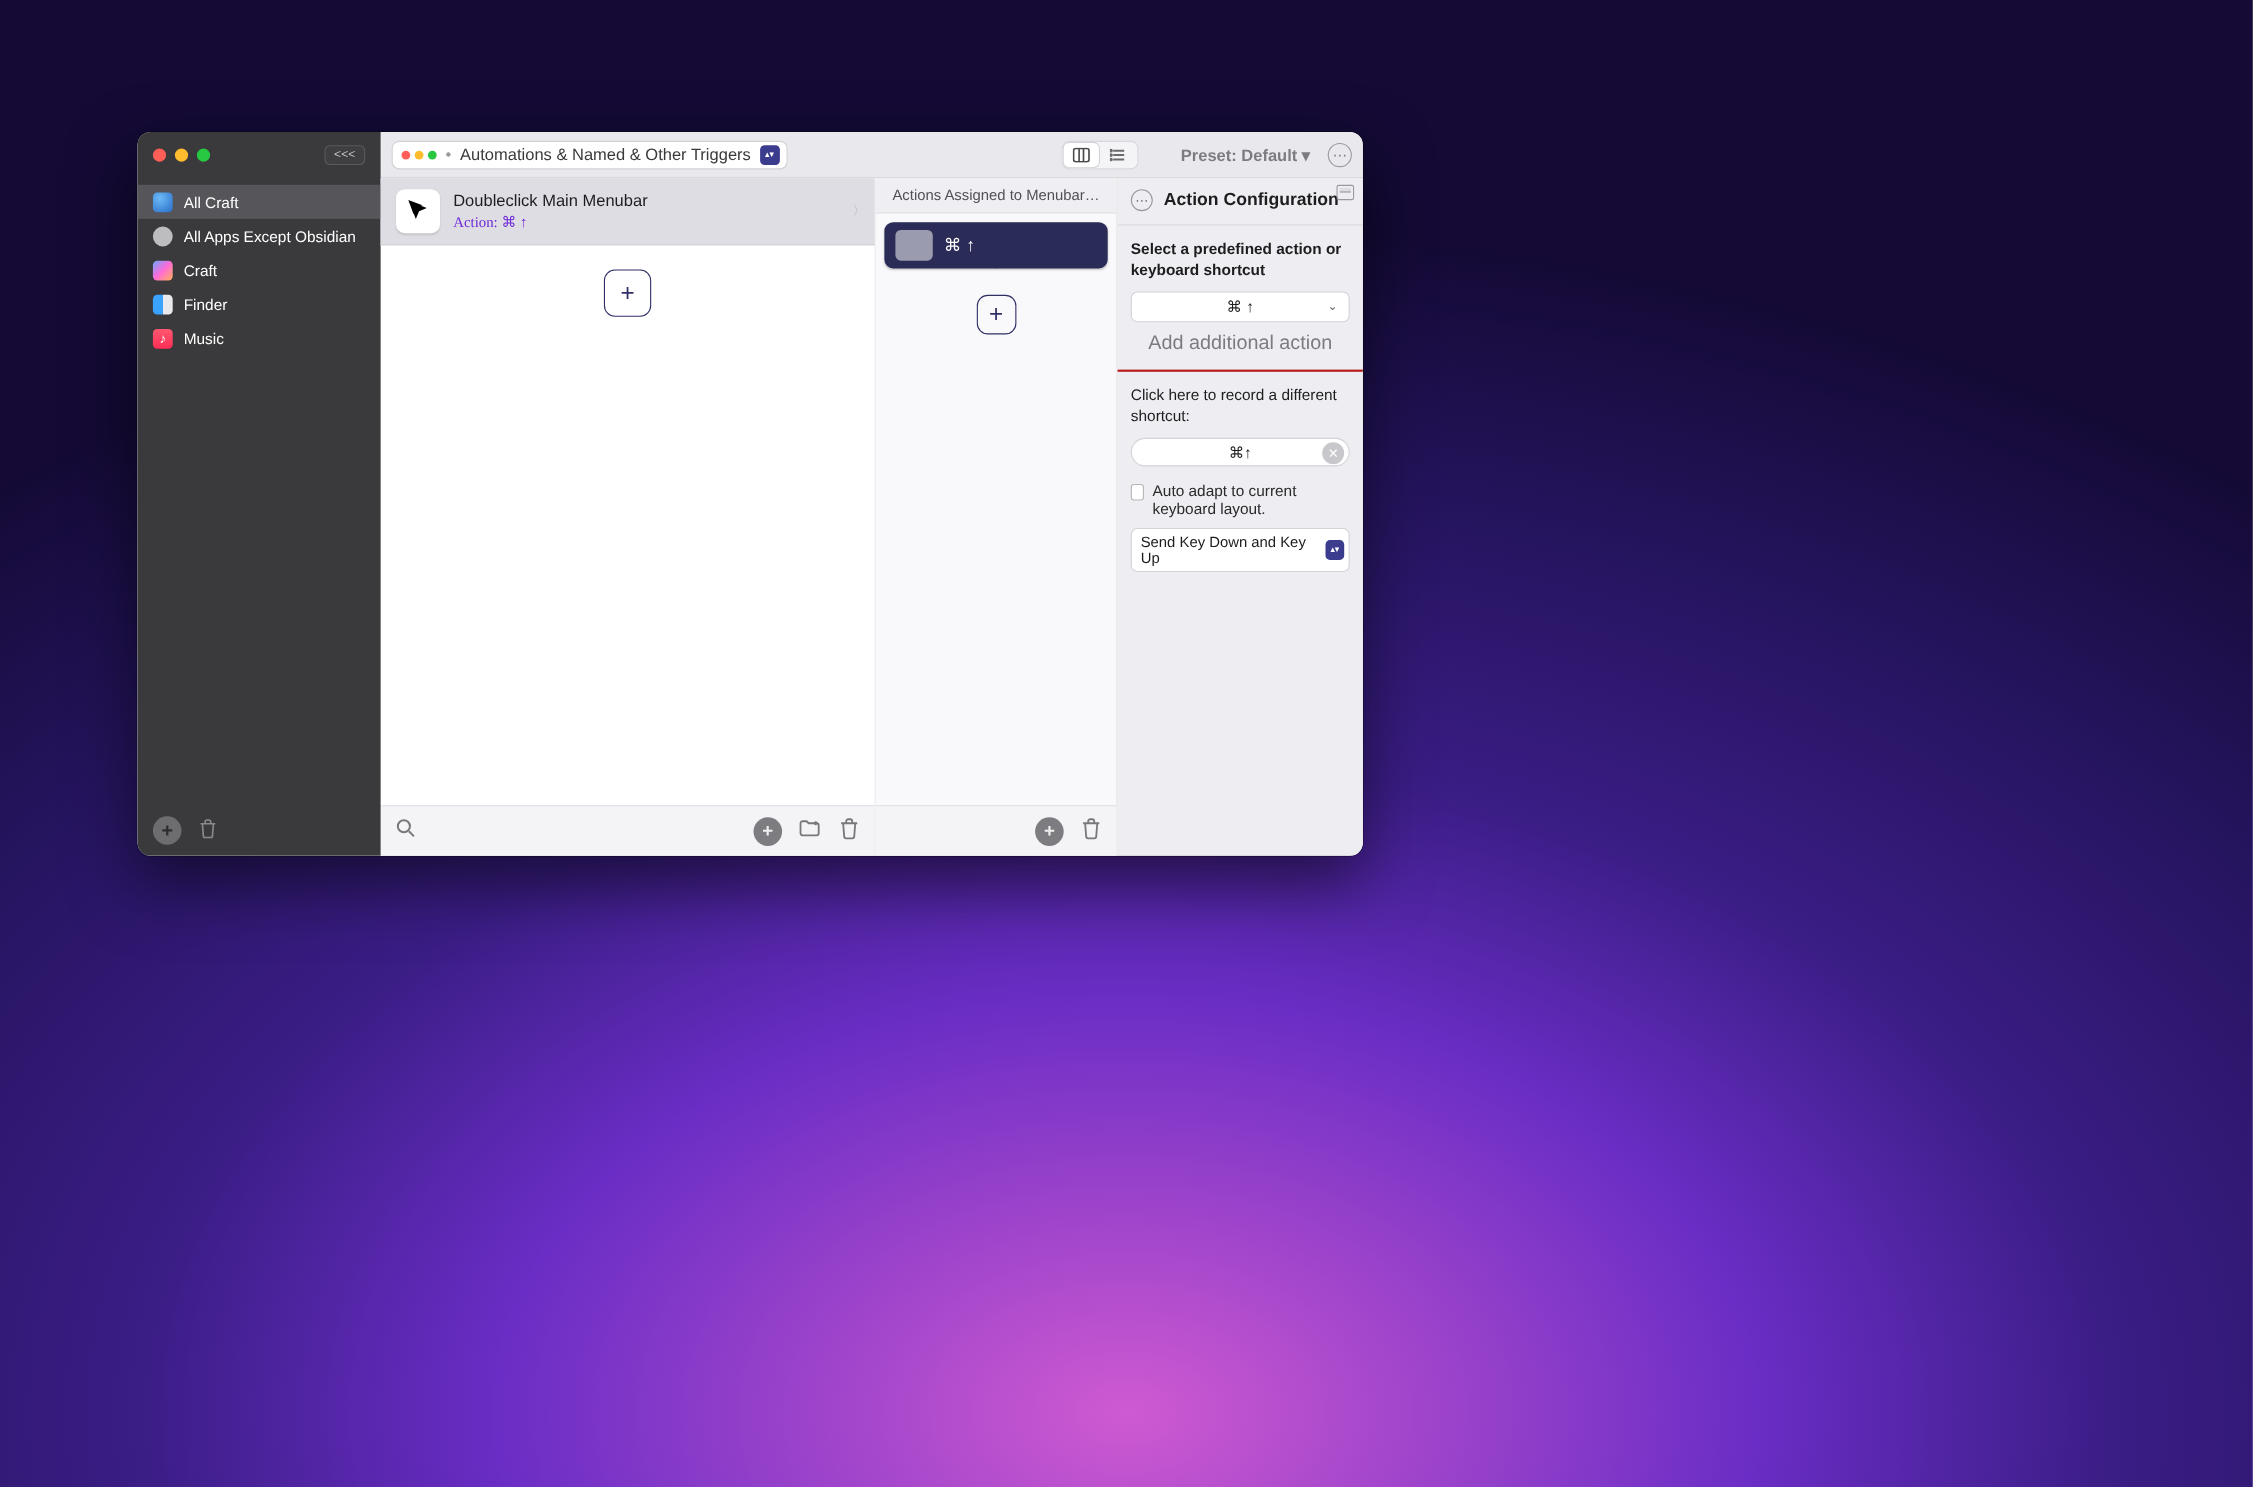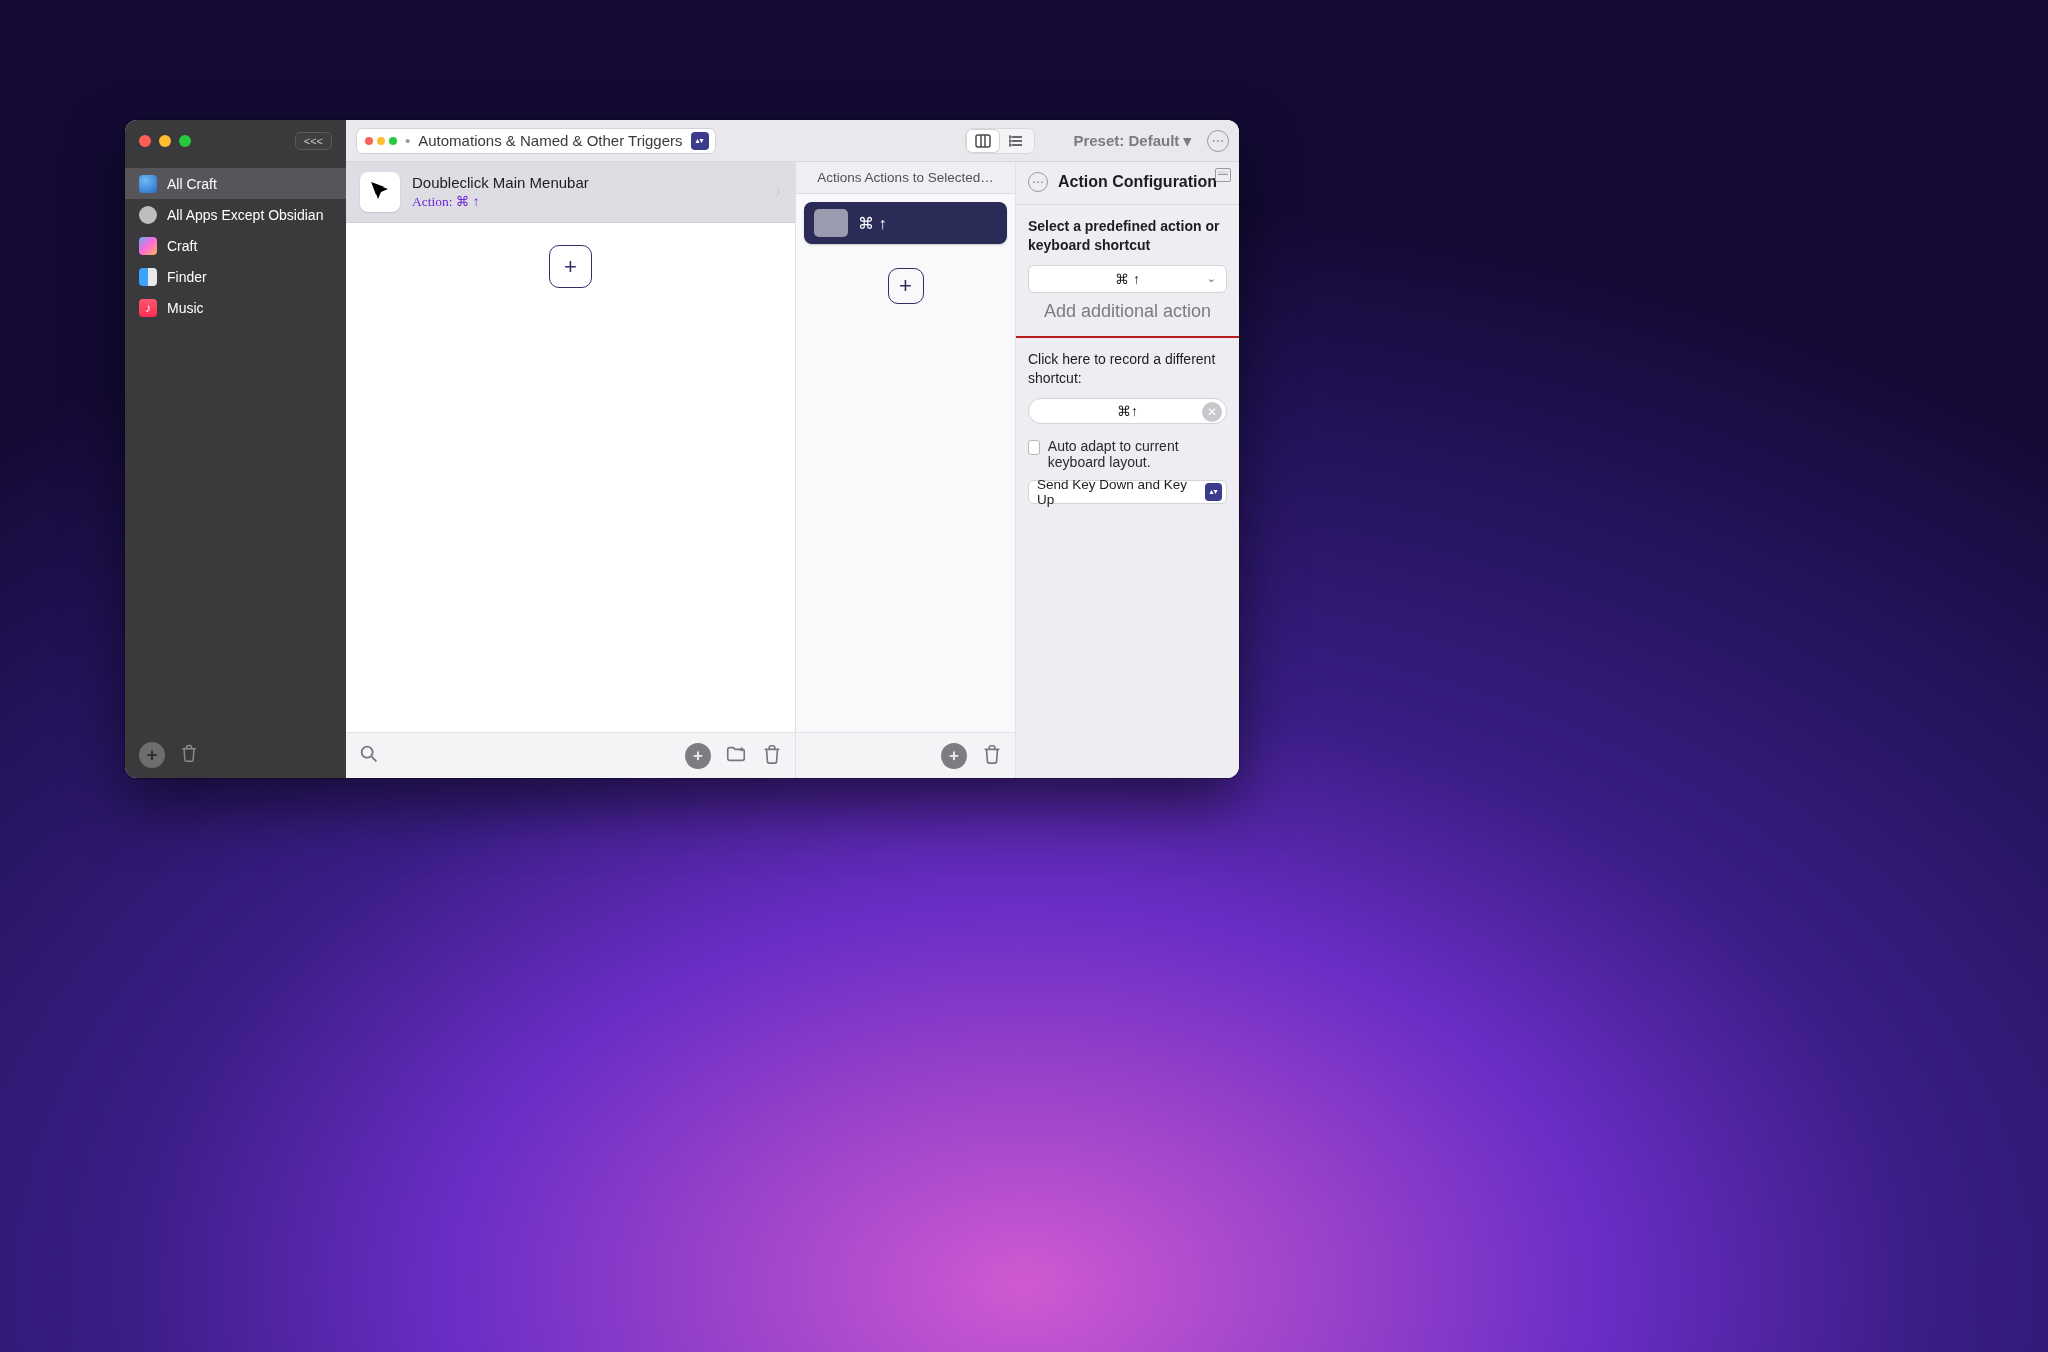--- a/index.html
+++ b/index.html
@@ -184,21 +184,21 @@
     font-size:14px; color:#1d1d1f;
   }
   .clear-x {
     position:absolute; right:4px; top:3px; width:20px; height:20px; border-radius:50%;
     background:#c8c8cc; color:#fff; display:flex; align-items:center; justify-content:center;
     font-size:12px;
   }
   .check-row { display:flex; gap:8px; align-items:flex-start; margin-top:14px; font-size:14px; color:#2a2a2c;}
   .check-row .box { width:15px; height:15px; border:1.5px solid #b7b7bb; border-radius:3px; margin-top:2px; background:#fff;}
   .select-pill {
-    margin-top:10px; height:24px; display:inline-flex; align-items:center; gap:6px;
+    margin-top:10px; height:40px; display:inline-flex; align-items:center; gap:6px;
     background:#fff; border:1px solid #d4d3d8; border-radius:6px; padding:0 4px 0 8px;
     font-size:13.5px; color:#1d1d1f;
   }
   .folder-plus svg{ stroke:#78787c;}
   .col-footer.actions-f { justify-content:flex-end; gap:14px;}
 </style>
 </head>
 <body>
 
 <div class="window">
@@ -317,21 +317,21 @@
               <div class="icon-stroke">
                 <svg viewBox="0 0 24 24">
                     <path d="M4 7h16M9 7V5a2 2 0 0 1 2-2h2a2 2 0 0 1 2 2v2M6 7l1 13a2 2 0 0 0 2 2h6a2 2 0 0 0 2-2l1-13"></path>
                   </svg>
               </div>
             </div>
           </div>
         </section>
 
         <section class="actions-col">
-          <div class="col-header" style="padding:0 8px; justify-content:center; white-space:nowrap; overflow:hidden; text-overflow:ellipsis;">Actions Actions to Selected…</div>
+          <div class="col-header" style="padding:0 8px; justify-content:center; white-space:nowrap; overflow:hidden; text-overflow:ellipsis;">Actions Assigned to Menubar…</div>
           <div class="action-card">
             <div class="action-thumb"></div>
             <span>⌘ ↑</span>
           </div>
           <div class="actions-body">
             <div class="plus-tile">+</div>
           </div>
           <div class="col-footer actions-f">
             <div class="circle-btn-light">+</div>
             <div class="icon-stroke">

